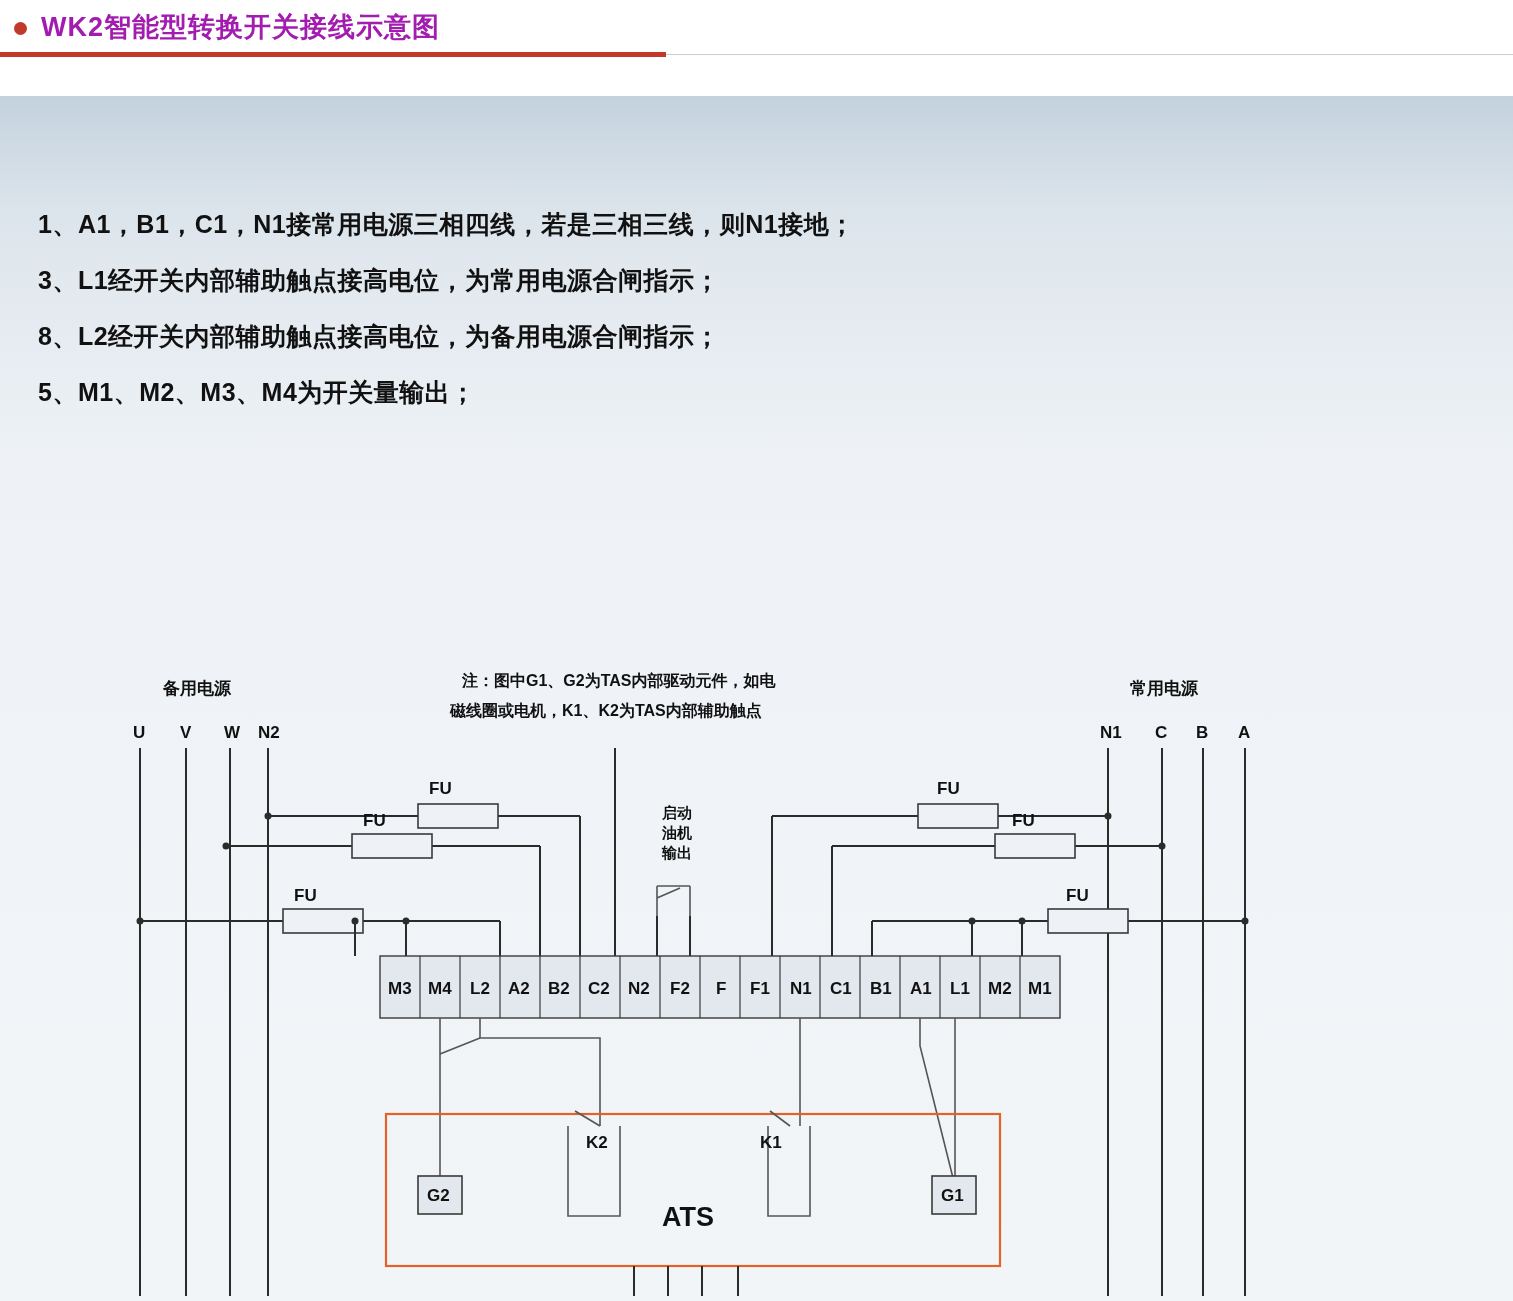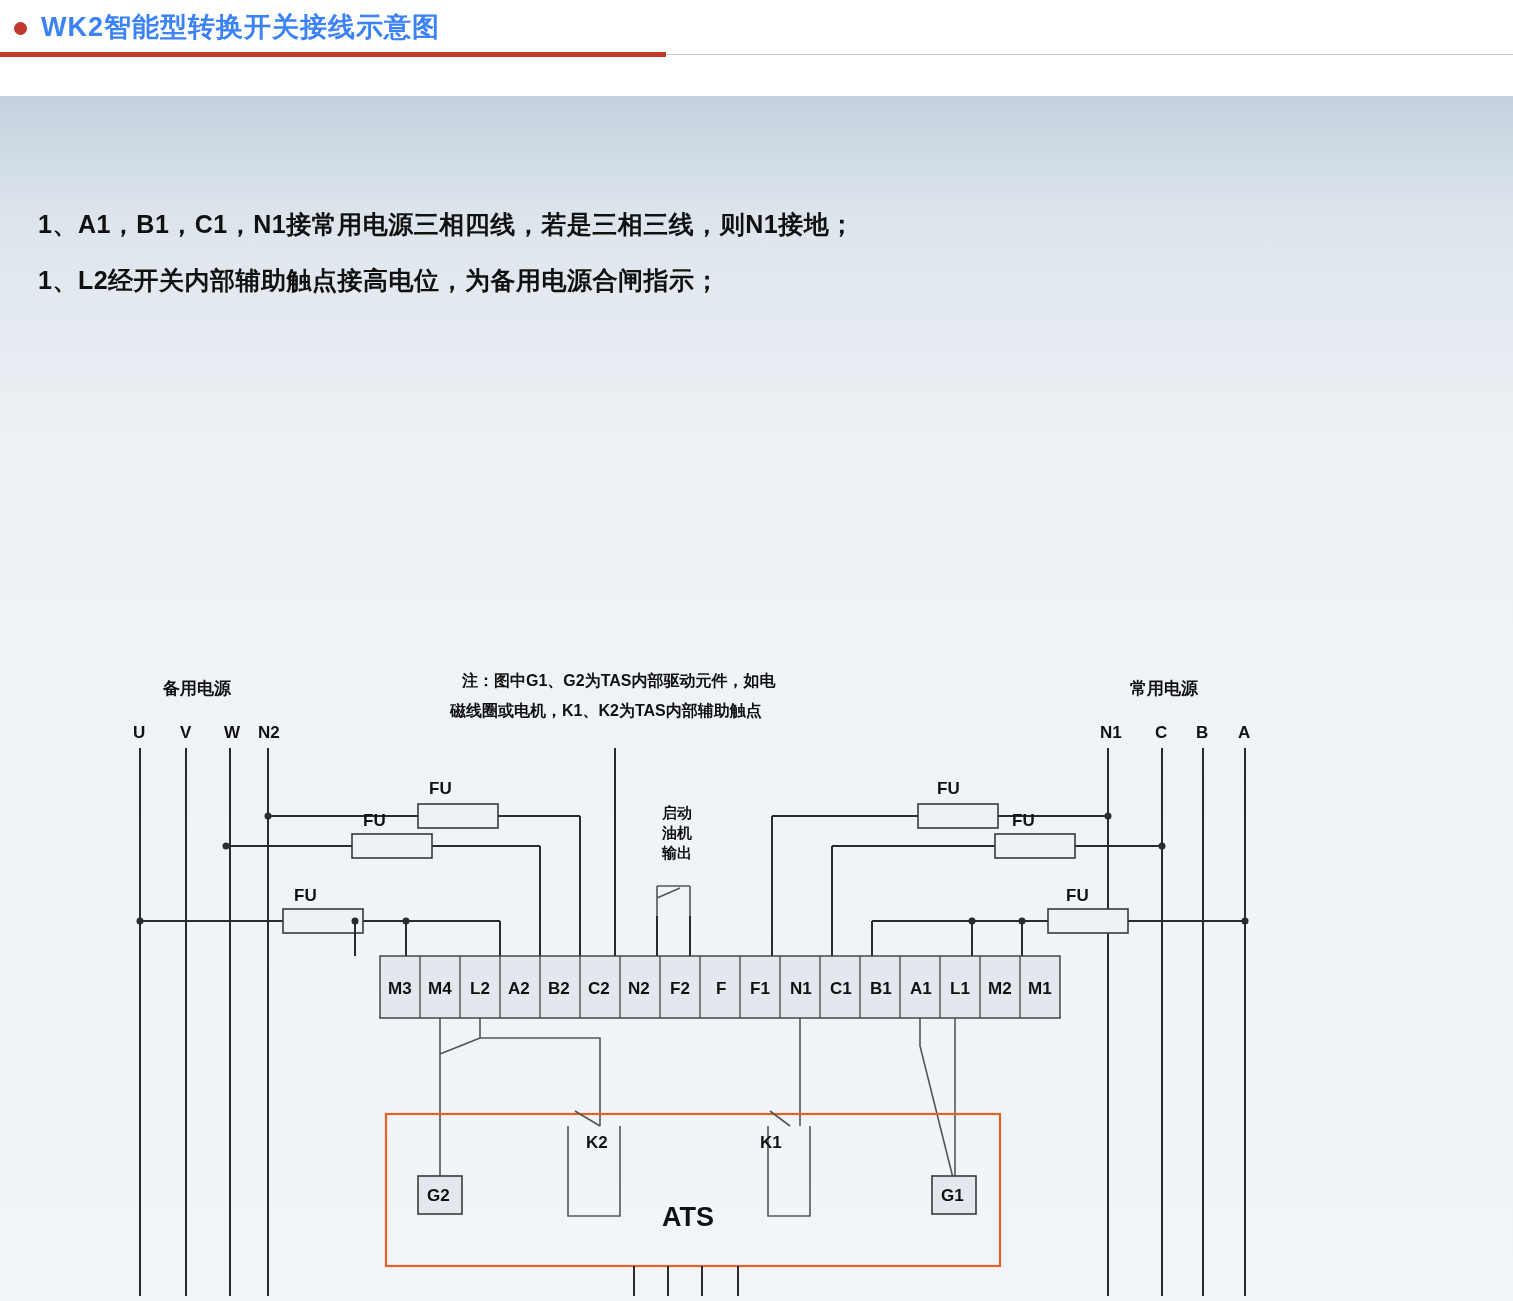--- a/index.html
+++ b/index.html
@@ -1,19 +1,19 @@
 <!DOCTYPE html>
 <html><head>
 <meta charset="utf-8">
 <style>
   html,body{margin:0;padding:0;background:#fff;}
   body{width:1513px;height:1301px;font-family:"Liberation Sans","DejaVu Sans",sans-serif;color:#111;position:relative;overflow:hidden;}
   .title-row{display:flex;align-items:center;gap:14px;padding:8px 0 0 14px;height:46px;box-sizing:border-box;}
   .bullet{width:13px;height:13px;border-radius:50%;background:#c0392b;flex:0 0 auto;margin-top:2px;}
-  .title-text{font-size:27px;font-weight:700;letter-spacing:1px;color:#3b82f6;}
+  .title-text{font-size:27px;font-weight:700;letter-spacing:1px;color:#a21caf;}
   .rule-wrap{position:relative;height:10px;margin-top:6px;}
   .rule-red{position:absolute;left:0;top:0;width:666px;height:5px;background:#c0392b;}
   .rule-gray{position:absolute;left:666px;top:2px;right:0;height:1px;background:#c9ced3;}
   .panel{position:absolute;left:0;top:96px;width:1513px;height:1205px;
          background:linear-gradient(180deg,#c4d2de 0%,#dde5ec 10%,#eef2f6 30%,#f2f5f8 100%);}
   .notes{position:absolute;left:38px;top:100px;width:1200px;}
   .note{font-size:25px;line-height:56px;font-weight:700;color:#111;letter-spacing:0.5px;}
   svg.diagram{position:absolute;left:0;top:430px;width:1513px;height:770px;}
   .wire{stroke:#2b2b2b;stroke-width:2;fill:none;}
   .wire-thin{stroke:#555;stroke-width:1.6;fill:none;}
@@ -36,21 +36,23 @@
 </div>
 <div class="rule-wrap">
   <div class="rule-red"></div>
   <div class="rule-gray"></div>
 </div>
 
 <div class="panel">
 
   <div class="notes">
     <div class="note">1、A1，B1，C1，N1接常用电源三相四线，若是三相三线，则N1接地；</div>
-    <div class="note">1、L2经开关内部辅助触点接高电位，为备用电源合闸指示；</div>
+    <div class="note">3、L1经开关内部辅助触点接高电位，为常用电源合闸指示；</div>
+    <div class="note">8、L2经开关内部辅助触点接高电位，为备用电源合闸指示；</div>
+    <div class="note">5、M1、M2、M3、M4为开关量输出；</div>
   </div>
 
   <svg class="diagram" viewBox="0 0 1513 770">
 
     <text class="lbl-note" x="462" y="160">注：图中G1、G2为TAS内部驱动元件，如电</text>
     <text class="lbl-note" x="450" y="190">磁线圈或电机，K1、K2为TAS内部辅助触点</text>
 
     <text class="lbl-cn" x="163" y="168">备用电源</text>
     <text class="lbl-cn" x="1130" y="168">常用电源</text>
 

